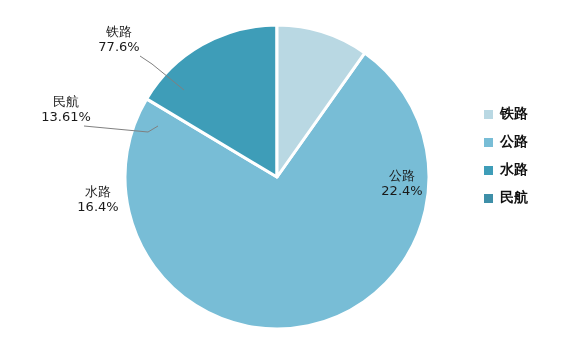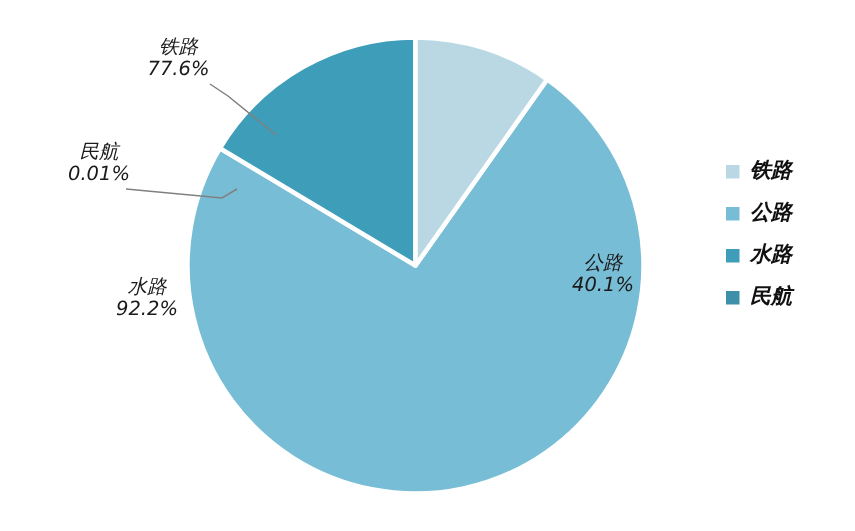--- a/index.html
+++ b/index.html
@@ -10,21 +10,20 @@
     width: 570px;
     height: 354px;
     background: #ffffff;
     font-family: "DejaVu Sans", "Liberation Sans", sans-serif;
     overflow: hidden;
   }
   #chart-root {
     position: relative;
     width: 570px;
     height: 354px;
-    font-style: italic;
   }
   #pie-svg {
     position: absolute;
     left: 0;
     top: 0;
   }
   .callout-label {
     position: absolute;
     text-align: center;
     color: #1a1a1a;
@@ -89,31 +88,31 @@
     <polyline points="84,126 148,132 158,126" fill="none" stroke="#808080" stroke-width="1"></polyline>
   </svg>
 
   <div class="callout-label" id="label-tielu">
     <span class="lbl-name">铁路</span>
     <span class="lbl-val">77.6%</span>
   </div>
 
   <div class="callout-label" id="label-minhang">
     <span class="lbl-name">民航</span>
-    <span class="lbl-val">0.01%</span>
+    <span class="lbl-val">13.61%</span>
   </div>
 
   <div class="callout-label" id="label-shuilu">
     <span class="lbl-name">水路</span>
-    <span class="lbl-val">92.2%</span>
+    <span class="lbl-val">16.4%</span>
   </div>
 
   <div class="callout-label" id="label-gonglu">
     <span class="lbl-name">公路</span>
-    <span class="lbl-val">40.1%</span>
+    <span class="lbl-val">22.4%</span>
   </div>
 
   <div id="legend">
     <div class="legend-item">
       <span class="legend-swatch" style="background:#b9d8e3"></span>
       <span class="legend-text">铁路</span>
     </div>
     <div class="legend-item">
       <span class="legend-swatch" style="background:#78bdd6"></span>
       <span class="legend-text">公路</span>

